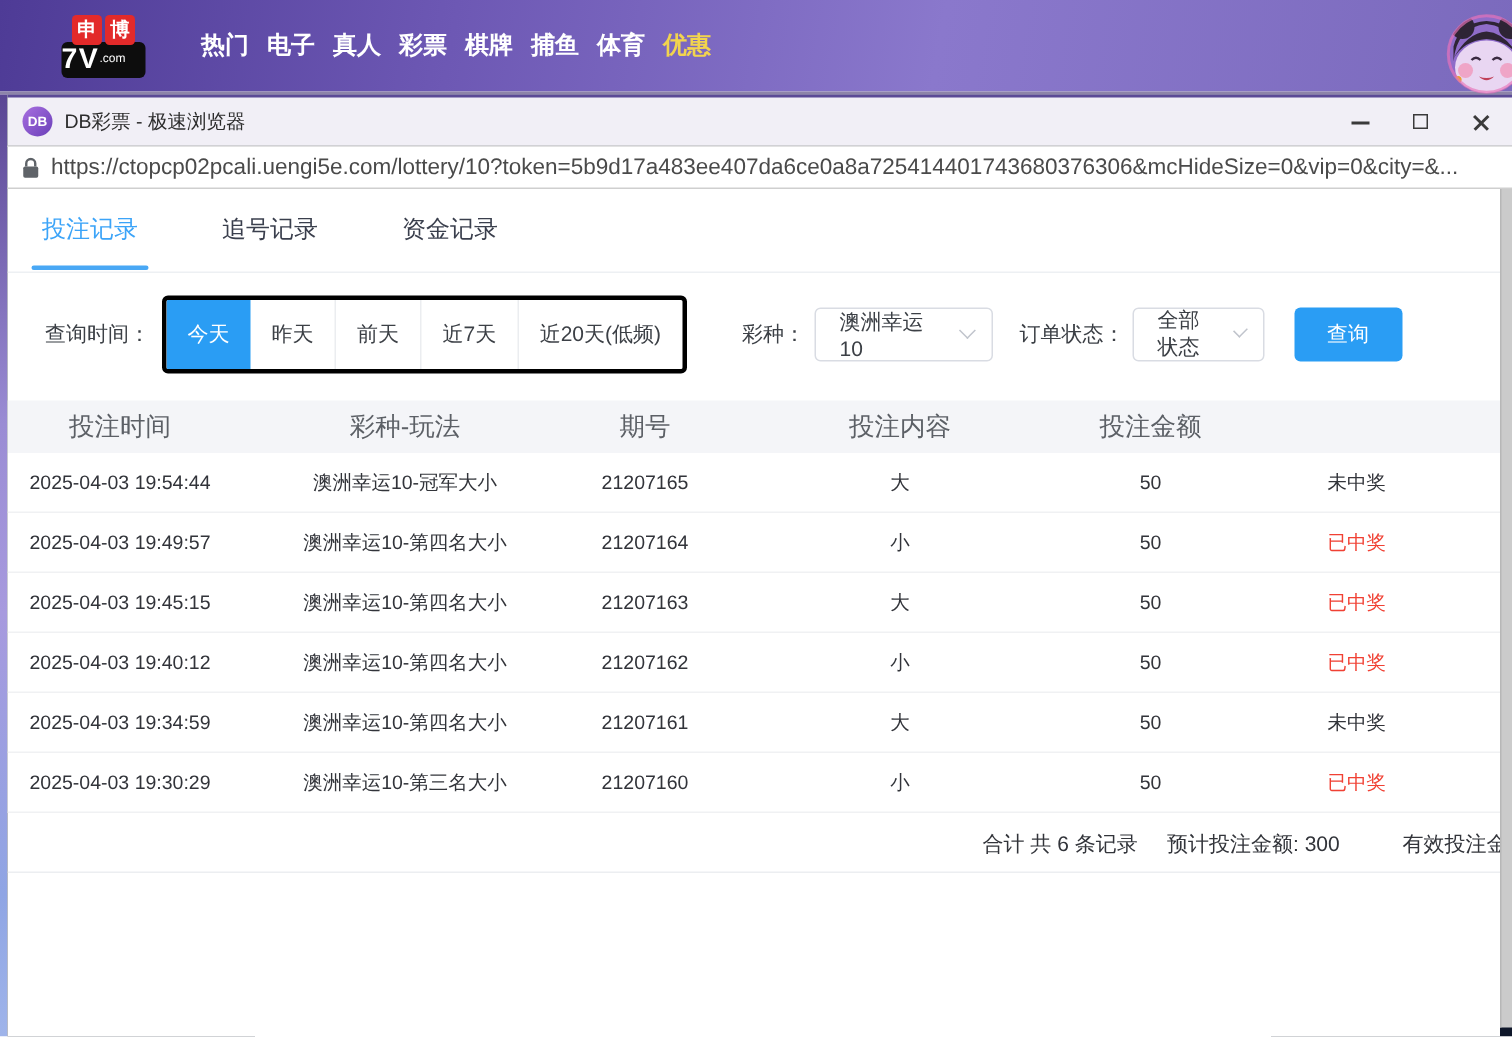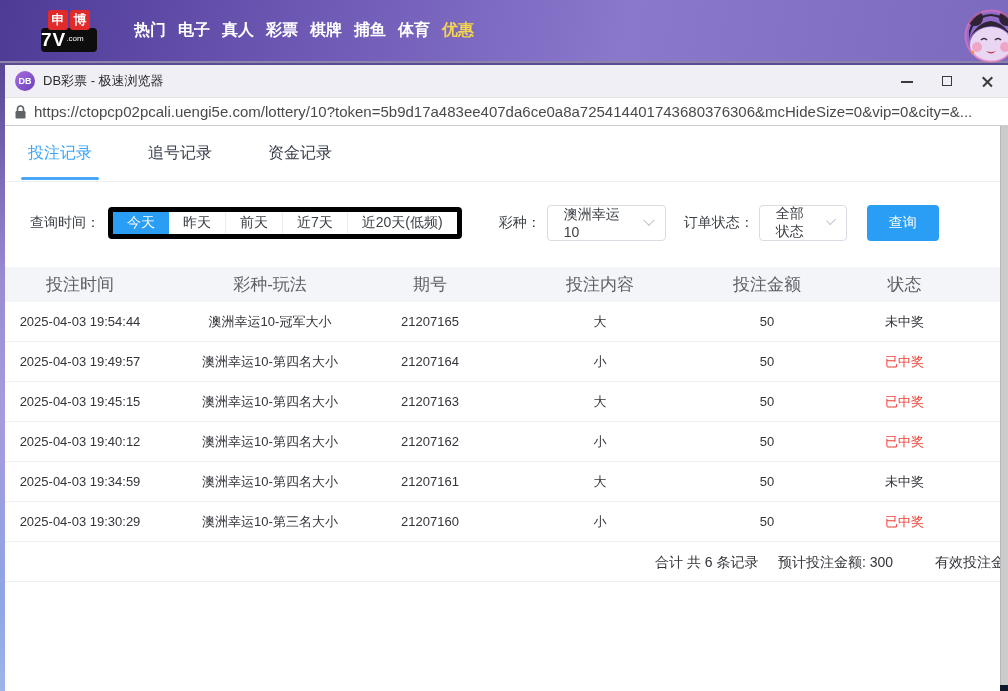--- a/index.html
+++ b/index.html
@@ -54,22 +54,22 @@
 
   .tabbar { height:56px; display:flex; align-items:center; padding-left:23px;
     border-bottom:1px solid #edf0f3; }
   .tab { font-size:16px; color:#3a3f4d; margin-right:56px; cursor:pointer; position:relative; }
   .tab.active { color:#3ca4f8; }
   .tab.active::after { content:""; position:absolute; left:-7px; right:-7px; bottom:-16px;
     height:3px; border-radius:2px; background:#49a8f5; }
 
   .filters { margin-top:23px; padding-left:25px; display:flex; align-items:center; height:36px; }
   .f-label { font-size:14px; color:#3c4046; white-space:nowrap; }
-  .seg-group { display:flex; margin-left:8px; border:5px solid #000000; border-radius:4px;
-    overflow:hidden; height:32px; }
+  .seg-group { display:flex; margin-left:8px; border:3px solid #000000; border-radius:4px;
+    overflow:hidden; height:52px; }
   .seg { font-size:14px; color:#3c4046; padding:0 14px; display:flex; align-items:center; cursor:pointer; white-space:nowrap; }
   .seg:nth-child(n+3) { border-left:1px solid #ebedf0; }
   .seg.active { background:#2a9df4; color:#fff; }
   .dd { display:flex; align-items:center; height:36px; border:1px solid #d9dce3; border-radius:4px;
     padding:0 12px 0 16px; font-size:14px; color:#3c4046; cursor:pointer; background:#fff; }
   .dd .chev { width:8px; height:8px; border-right:1.5px solid #c0c4cc; border-bottom:1.5px solid #c0c4cc;
     transform:rotate(45deg) translate(-2px,-2px); margin-left:14px; }
   .btn-search { margin-left:20px; width:72px; height:36px; background:#2a9df4; color:#fff;
     border:none; border-radius:4px; font-size:14px; cursor:pointer;
     font-family:"Liberation Sans","DejaVu Sans",sans-serif; }
@@ -198,21 +198,20 @@
         <button class="btn-search">查询</button>
       </div>
 
       <div class="grid-table">
         <div class="t-head">
           <span class="th">投注时间</span>
           <span class="th">彩种-玩法</span>
           <span class="th">期号</span>
           <span class="th">投注内容</span>
           <span class="th">投注金额</span>
-          <span class="th">状态</span>
         </div>
 
         <div class="t-row">
           <span class="td">2025-04-03 19:54:44</span>
           <span class="td">澳洲幸运10-冠军大小</span>
           <span class="td">21207165</span>
           <span class="td">大</span>
           <span class="td">50</span>
           <span class="td" style="color: rgb(50, 52, 58);">未中奖</span>
         </div>

